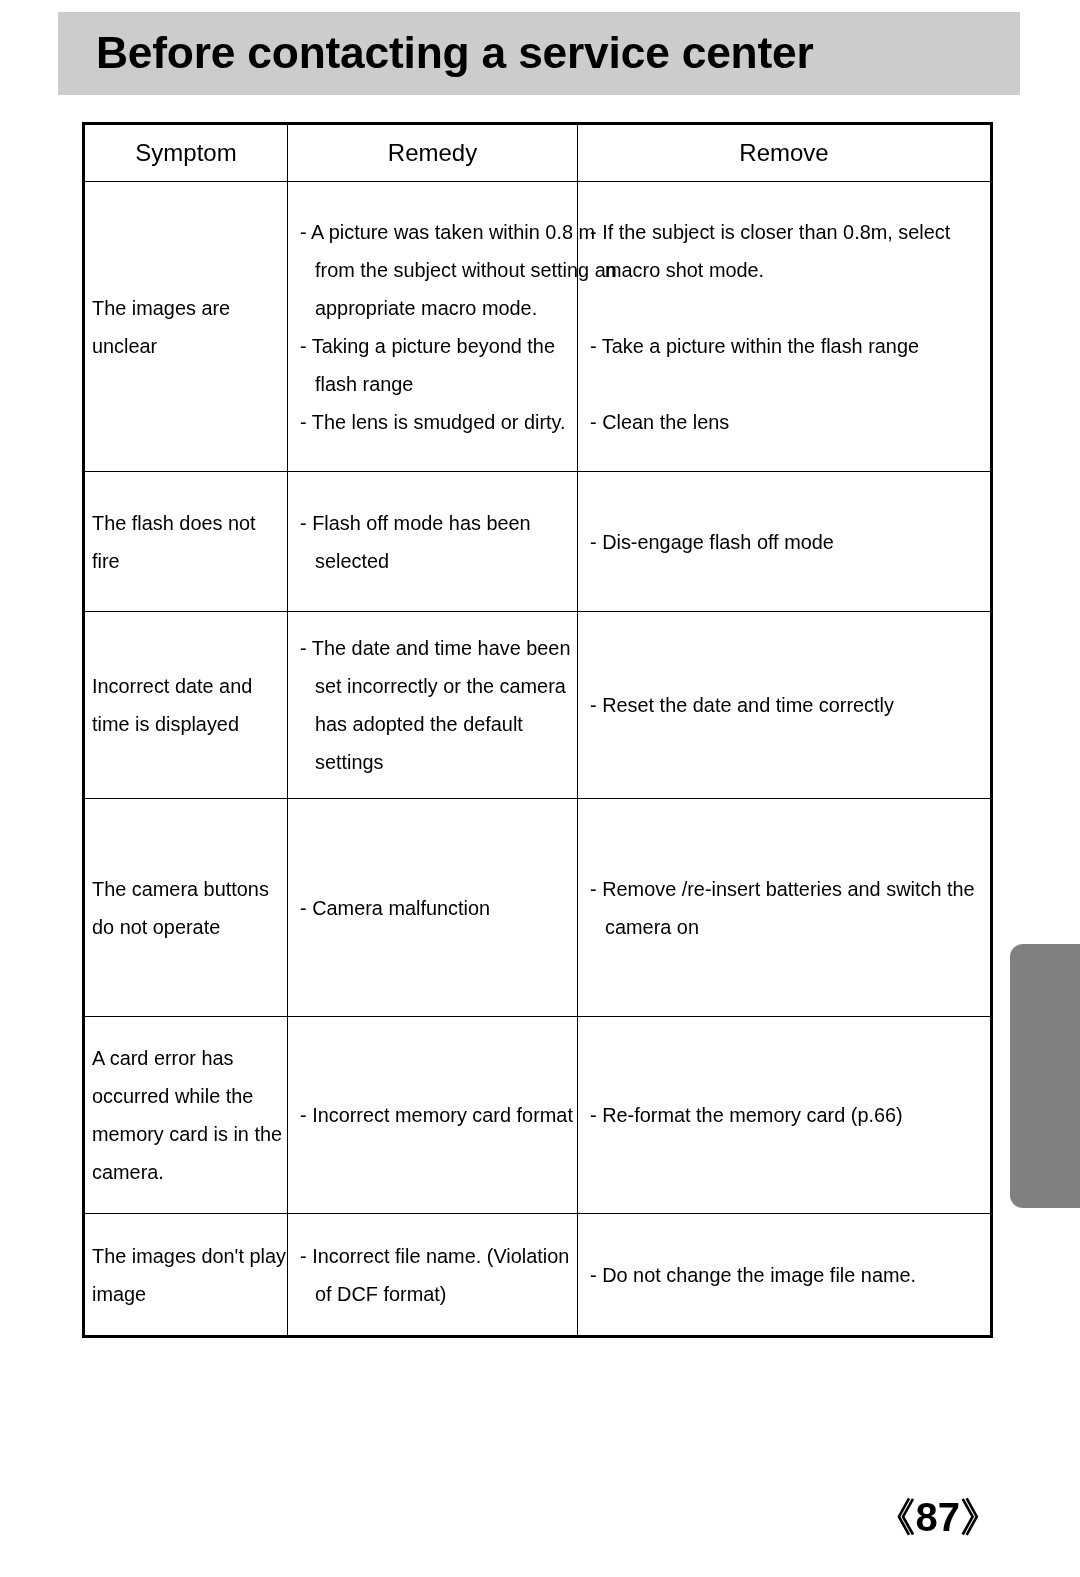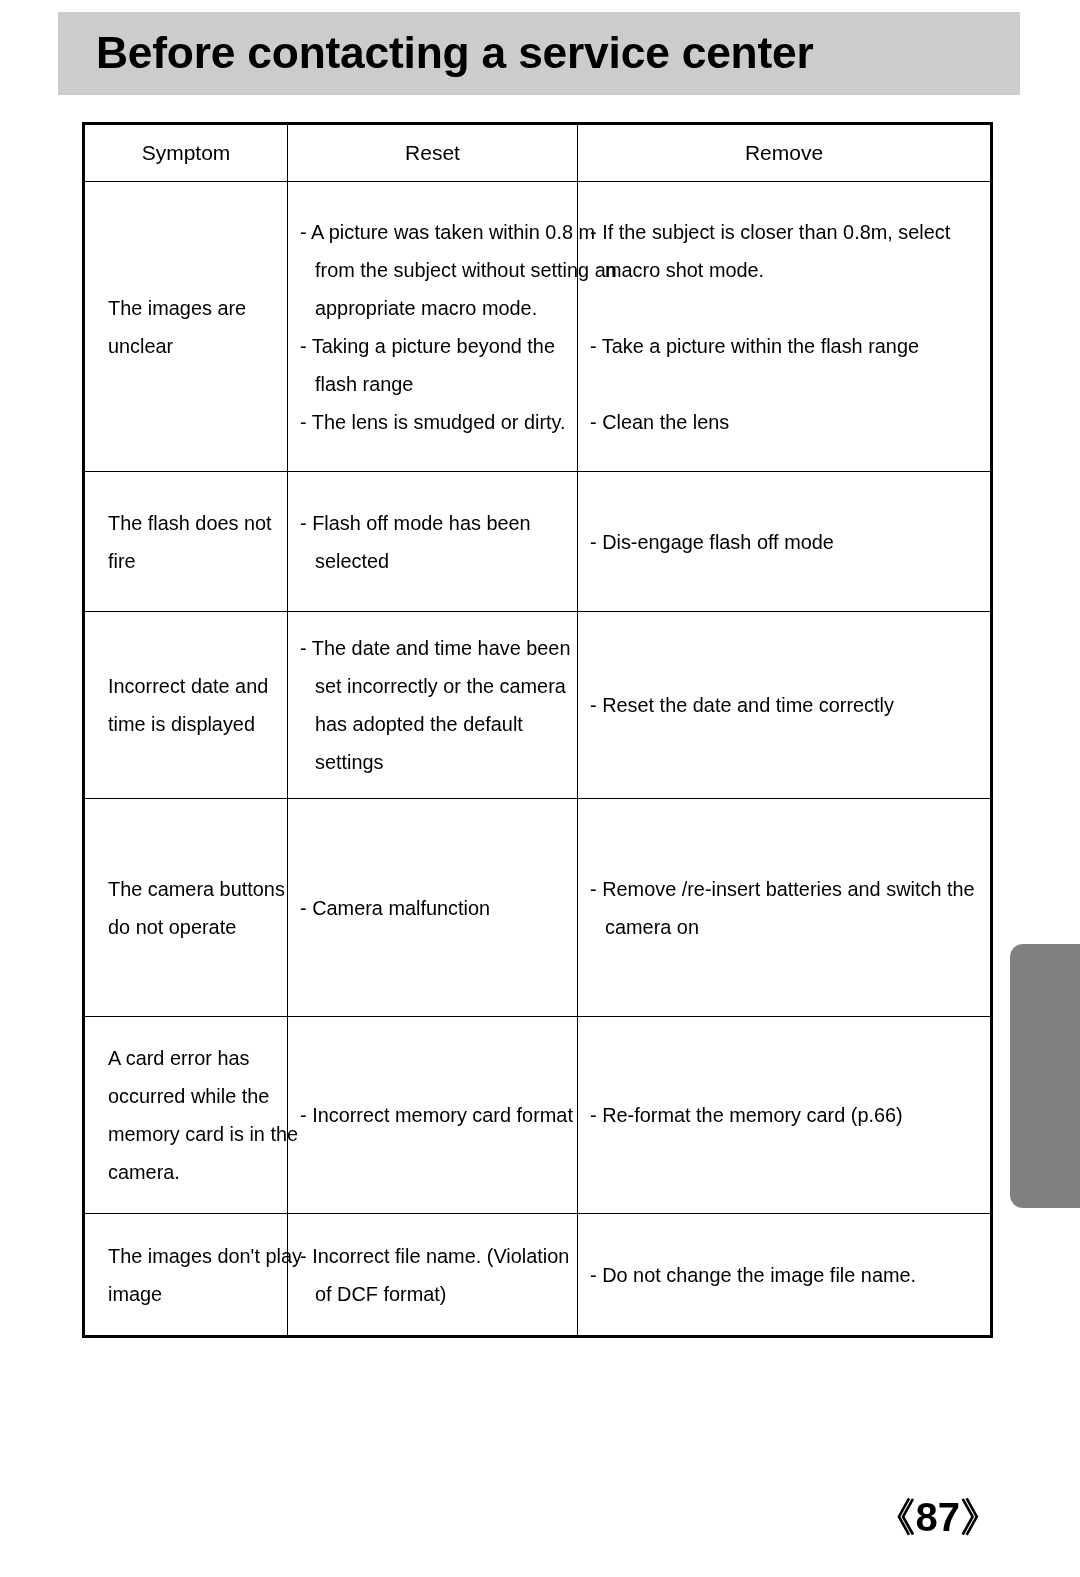--- a/index.html
+++ b/index.html
@@ -84,30 +84,30 @@
   .troubleshoot-table td.col-sym,
   .troubleshoot-table th.col-sym { width: 204px; }
   .troubleshoot-table td.col-cause,
   .troubleshoot-table th.col-cause { width: 290px; }
   .troubleshoot-table td.col-remedy,
   .troubleshoot-table th.col-remedy { width: 414px; }
 
   .head-cell {
     height: 56px;
     text-align: center;
-    font-size: 21px;
+    font-size: 24px;
     line-height: 56px;
   }
 
   .cell-inner {
     padding: 0 14px 0 14px;
     font-size: 20.5px;
     line-height: 38px;
   }
-  .cell-inner.sym { padding-left: 23px; }
+  .cell-inner.sym { padding-left: 7px; }
   .cell-inner.txt { padding-left: 12px; }
 
   .line {
     display: block;
     white-space: nowrap;
   }
   .bullet-item {
     display: block;
   }
   .bullet-item .line.first {
@@ -138,21 +138,21 @@
 
 <div class="header-band"></div>
 <div class="header-title">Before contacting a service center</div>
 
 <div class="side-tab"></div>
 
 <table class="troubleshoot-table">
   <thead>
     <tr>
       <th class="col-sym head-cell">Symptom</th>
-      <th class="col-cause head-cell">Reset</th>
+      <th class="col-cause head-cell">Remedy</th>
       <th class="col-remedy head-cell">Remove</th>
     </tr>
   </thead>
   <tbody id="table-body">
       <tr style="height: 290px;">
         <td class="col-sym">
           <div class="cell-inner sym">
             <span class="line"><span class="squeeze">The images are</span></span>
             <span class="line"><span class="squeeze">unclear</span></span>
           </div>

